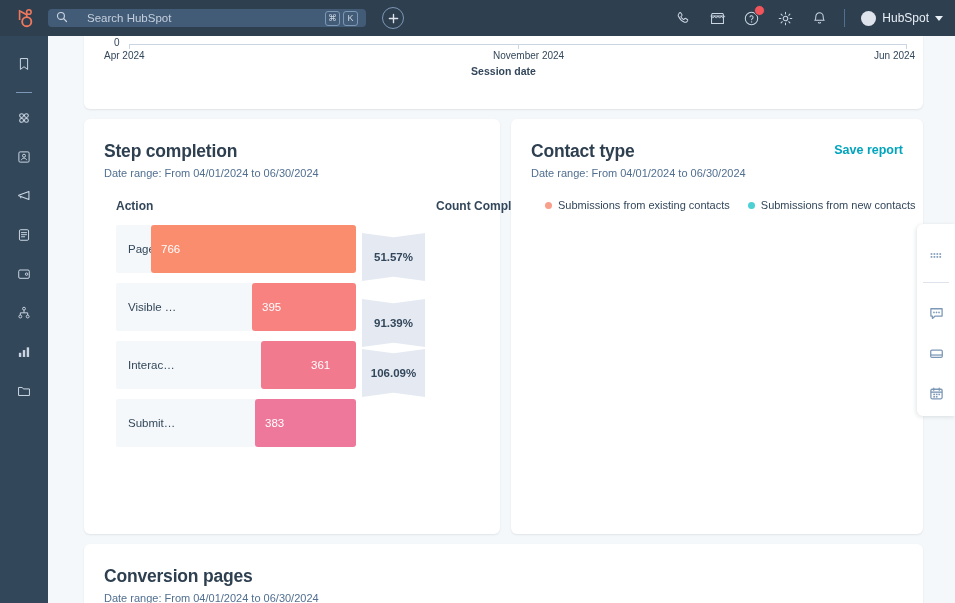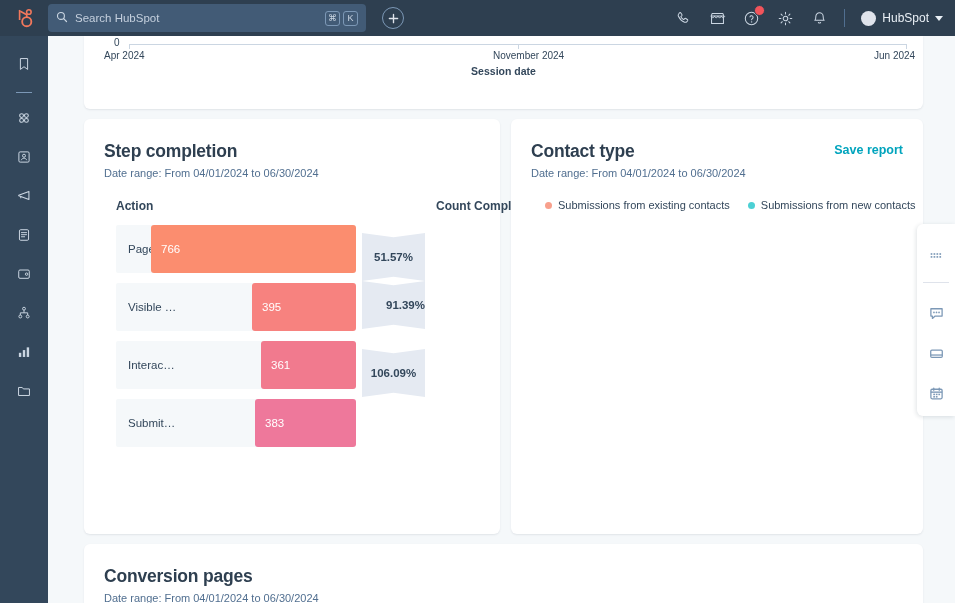--- a/index.html
+++ b/index.html
@@ -15,26 +15,26 @@
   .topnav {
     position: absolute; top: 0; left: 0;
     width: 955px; height: 36px;
     background: #2e3f50;
     display: flex; align-items: center;
     z-index: 40;
   }
   .hs-logo { width: 48px; display: flex; align-items: center; justify-content: center; }
   .hs-logo svg { display: block; }
   .search-wrap {
-    width: 318px; height: 28px;
+    width: 318px; height: 18px;
     background: #425b76;
     border-radius: 4px;
     display: flex; align-items: center;
     padding: 0 8px;
-    gap: 7px;
+    gap: 19px;
   }
   .search-wrap svg { flex: 0 0 auto; }
   .search-input {
     flex: 1 1 auto;
     background: transparent; border: none; outline: none;
     color: #cbd6e2; font-size: 11.5px;
     font-family: "Liberation Sans", sans-serif;
   }
   .search-input::placeholder { color: #c5d0de; opacity: 1; }
   .kbd-group { display: flex; gap: 3px; }
@@ -361,28 +361,28 @@
             <div class="shape"></div>
             <span class="compl-txt">51.57%</span>
           </div>
           <div class="fun-row" style="top: 58px;">
             <div class="fun-track"></div>
             <div class="fun-label">Visible …</div>
             <div class="fun-bar" style="width: 104px; left: 136px; background: rgb(247, 130, 127);">
               <span class="fun-val">395</span>
             </div>
           </div>
-          <div class="compl-badge" style="top: 56px; justify-content: flex-end;">
+          <div class="compl-badge" style="top: 74px;">
             <div class="shape"></div>
             <span class="compl-txt">91.39%</span>
           </div>
           <div class="fun-row" style="top: 116px;">
             <div class="fun-track"></div>
             <div class="fun-label">Interac…</div>
-            <div class="fun-bar" style="width: 95px; left: 145px; background: rgb(241, 122, 142);">
+            <div class="fun-bar" style="width: 95px; left: 145px; background: rgb(241, 122, 142); padding-left: 40px;">
               <span class="fun-val">361</span>
             </div>
           </div>
           <div class="compl-badge" style="top: 124px;">
             <div class="shape"></div>
             <span class="compl-txt">106.09%</span>
           </div>
           <div class="fun-row" style="top: 174px;">
             <div class="fun-track"></div>
             <div class="fun-label">Submit…</div>

